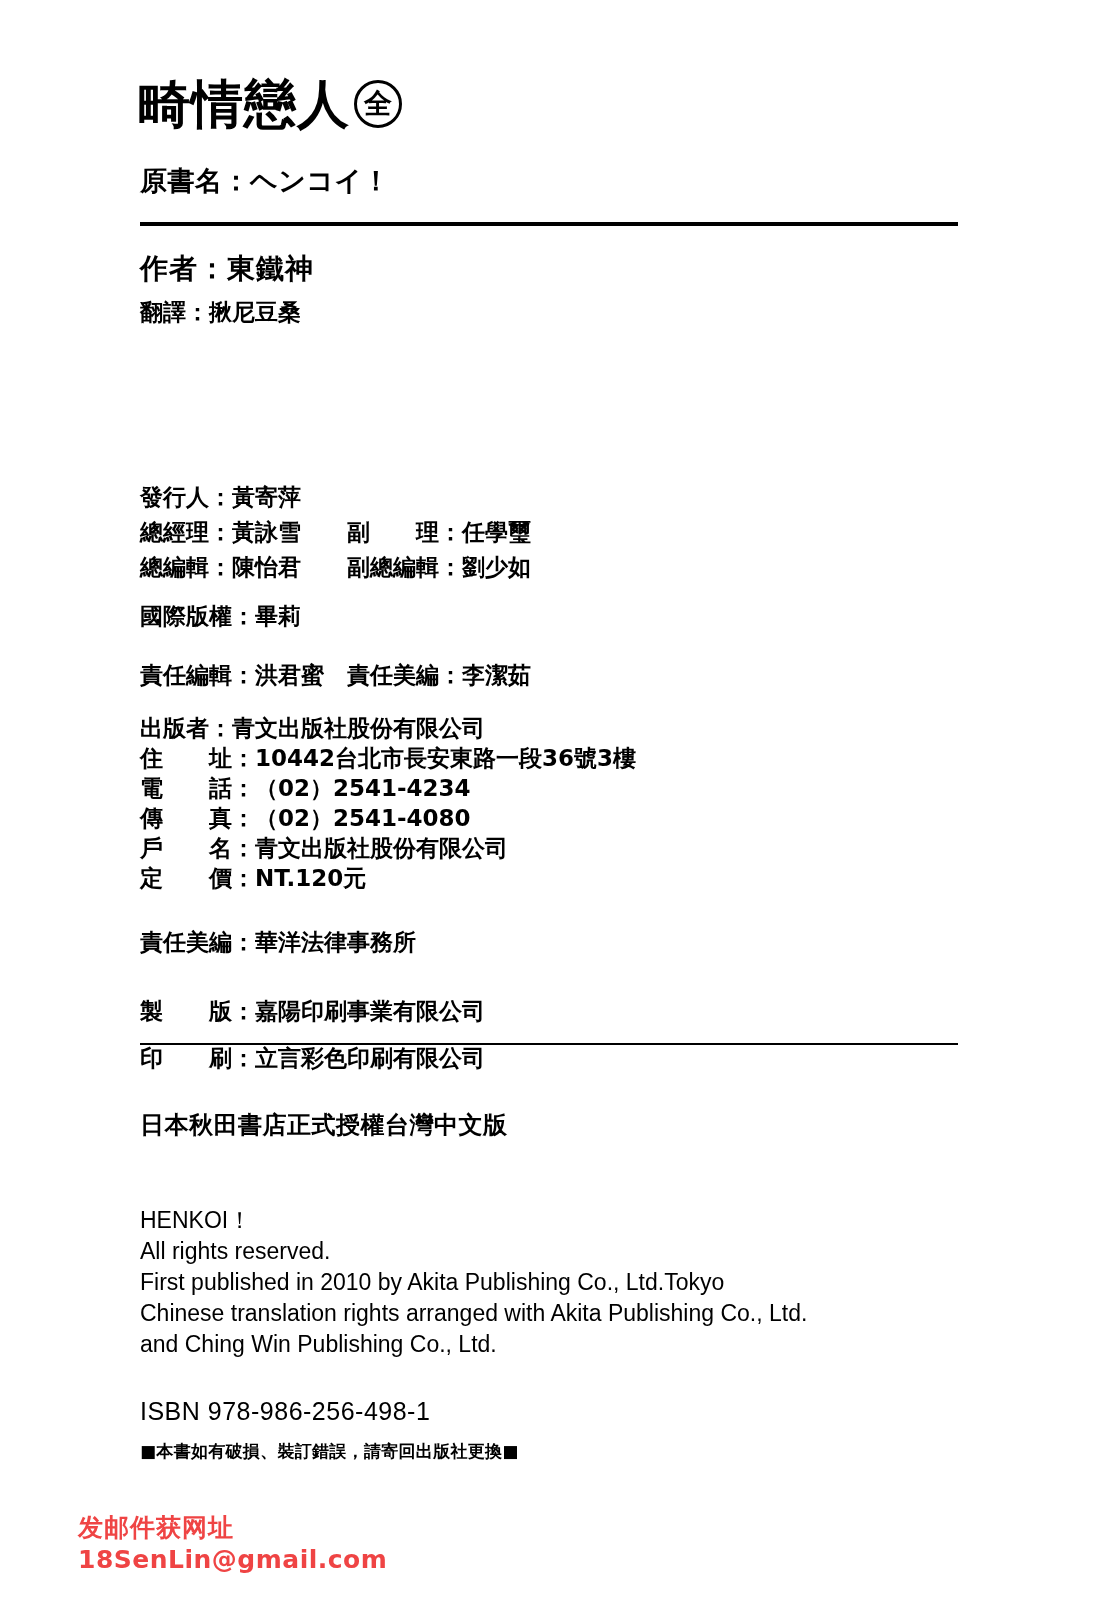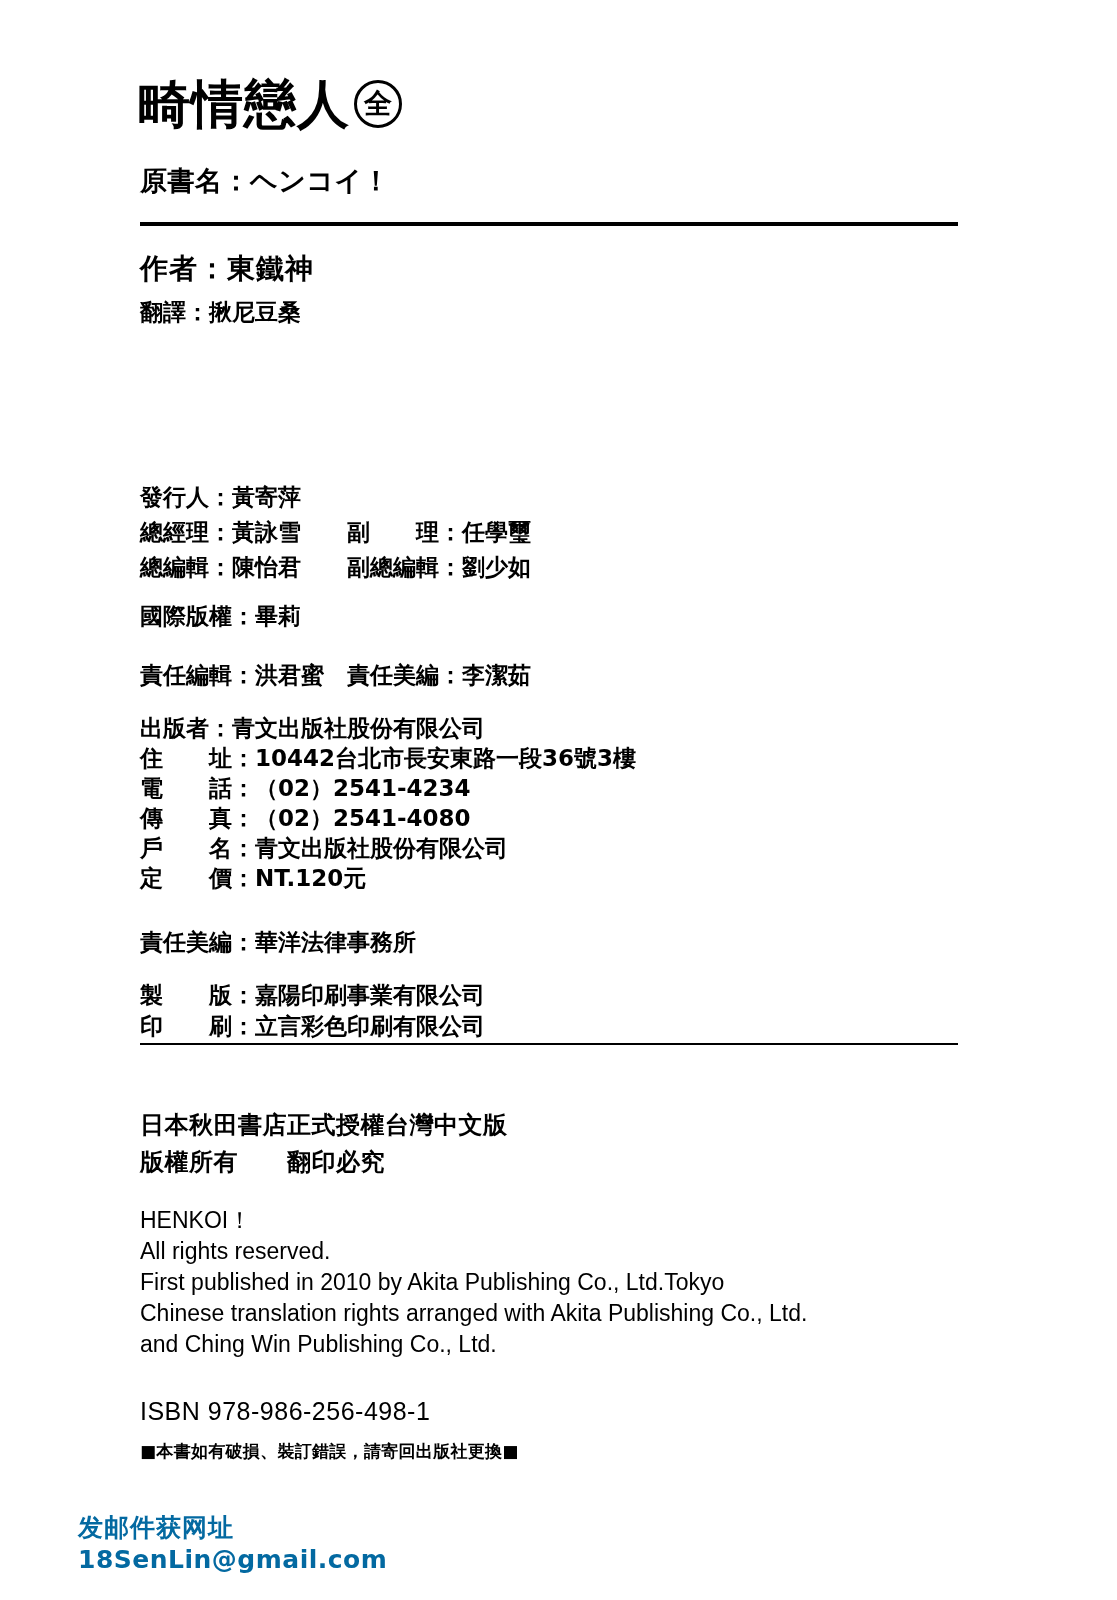--- a/index.html
+++ b/index.html
@@ -156,21 +156,21 @@
   }
   .printing-block {
     position: absolute;
     left: 140px;
     top: 980px;
     font-family: "DejaVu Sans", sans-serif;
     font-size: 23px;
     font-weight: 600;
     line-height: 31px;
   }
-  .printing-block .line { white-space: pre; }
+  .printing-block .line { white-space: pre; margin-top: 16px; }
 
   
   .rights {
     position: absolute;
     left: 140px;
     top: 1107px;
     font-family: "DejaVu Sans", sans-serif;
     font-size: 24px;
     font-weight: bold;
     line-height: 37px;
@@ -207,21 +207,21 @@
     letter-spacing: 0.3px;
   }
 
   
   .watermark {
     position: absolute;
     left: 78px;
     top: 1512px;
     font-family: "DejaVu Sans", sans-serif;
     font-weight: bold;
-    color: #0369a1;
+    color: #ef4444;
     line-height: 32px;
   }
   .watermark .w1 { font-size: 25px; letter-spacing: 1px; }
   .watermark .w2 { font-size: 25px; letter-spacing: 0.5px; }
 </style>
 </head>
 <body>
 
 <div class="page">
 
@@ -260,21 +260,20 @@
 
   <div class="printing-block">
     <div class="line">製　　版：嘉陽印刷事業有限公司</div>
     <div class="line">印　　刷：立言彩色印刷有限公司</div>
   </div>
 
   <div class="rule rule-bottom"></div>
 
   <div class="rights">
     <div class="line">日本秋田書店正式授權台灣中文版</div>
-    <div class="line">版權所有　　翻印必究</div>
   </div>
 
   <div class="english">
     <div class="line">HENKOI！</div>
     <div class="line">All rights reserved.</div>
     <div class="line">First published in 2010 by Akita Publishing Co., Ltd.Tokyo</div>
     <div class="line">Chinese translation rights arranged with Akita Publishing Co., Ltd.</div>
     <div class="line">and Ching Win Publishing Co., Ltd.</div>
   </div>
 

